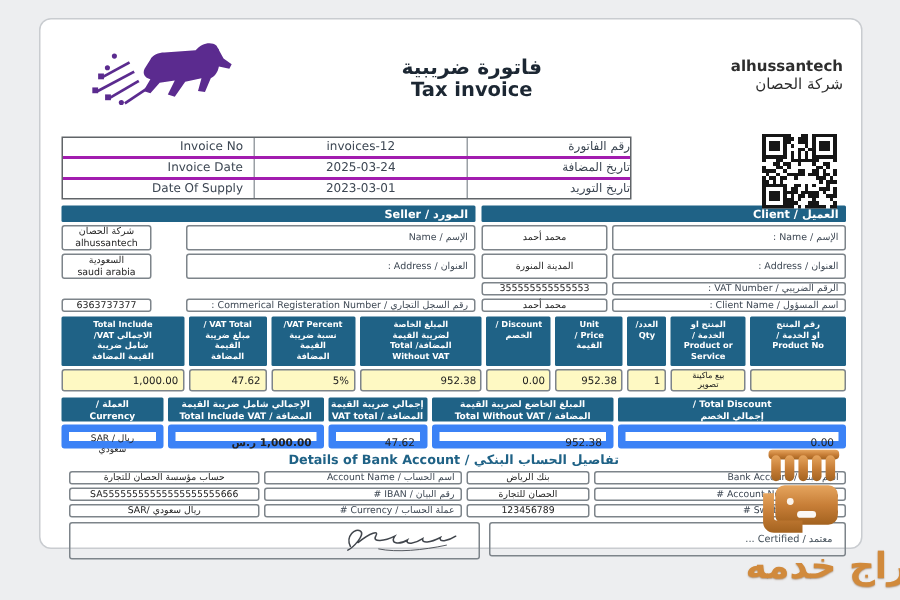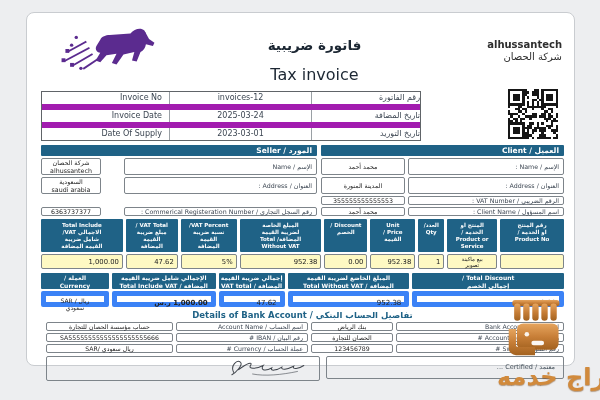--- a/index.html
+++ b/index.html
@@ -5,28 +5,28 @@
   html,body{margin:0;padding:0}
   body{width:600px;height:400px;background:#edeef0;overflow:hidden;position:relative;
        font-family:"DejaVu Sans",sans-serif;color:#222}
   .card{position:absolute;left:26px;top:12px;width:549px;height:354px;background:#fff;
         border:1px solid #c9ccd0;border-radius:8px;padding:0 10px 0 14px;box-sizing:border-box}
   
   .top{display:flex;align-items:flex-start;height:68px;padding-top:8px}
   .logo{width:160px;padding-left:16px;padding-top:4px}
   .titles{flex:1;text-align:center;padding-top:16px}
   .t-ar{font-size:13.5px;font-weight:bold;color:#1c2733}
-  .t-en{font-size:16px;font-weight:normal;color:#1c2733;margin-top:12px}
+  .t-en{font-size:13px;font-weight:bold;color:#1c2733;margin-top:0}
   .company{width:150px;text-align:right;padding-top:18px;padding-right:2px}
   .c-en{font-size:10px;font-weight:bold;color:#2e2e2e}
   .c-ar{font-size:10px;color:#2e2e2e;margin-top:1px;direction:rtl}
   .qr{position:absolute;top:76px;right:16px;width:50px;height:50px;line-height:0}
   
   .inv-table{width:378px;margin-top:2px;border:1px solid #606468;font-size:8px;color:#3c4652}
-  .irow{display:flex;height:12px;line-height:12px;border-top:6px solid #a21caf}
+  .irow{display:flex;height:12px;line-height:12px;border-top:2px solid #a21caf}
   .irow:first-child{border-top:none}
   .icell{box-sizing:border-box;overflow:hidden}
   .icell.en{width:128px;text-align:right;padding-right:7px;border-right:1px solid #9aa0a5}
   .icell.val{width:142px;text-align:center;border-right:1px solid #9aa0a5}
   .icell.ar{flex:1;direction:rtl;text-align:right;padding-left:12px}
   
   .parties{display:flex;gap:4px;margin-top:4px}
   .party{display:flex;flex-direction:column;gap:2px;box-sizing:border-box}
   .party.seller{width:294px}
   .party.client{flex:1}

